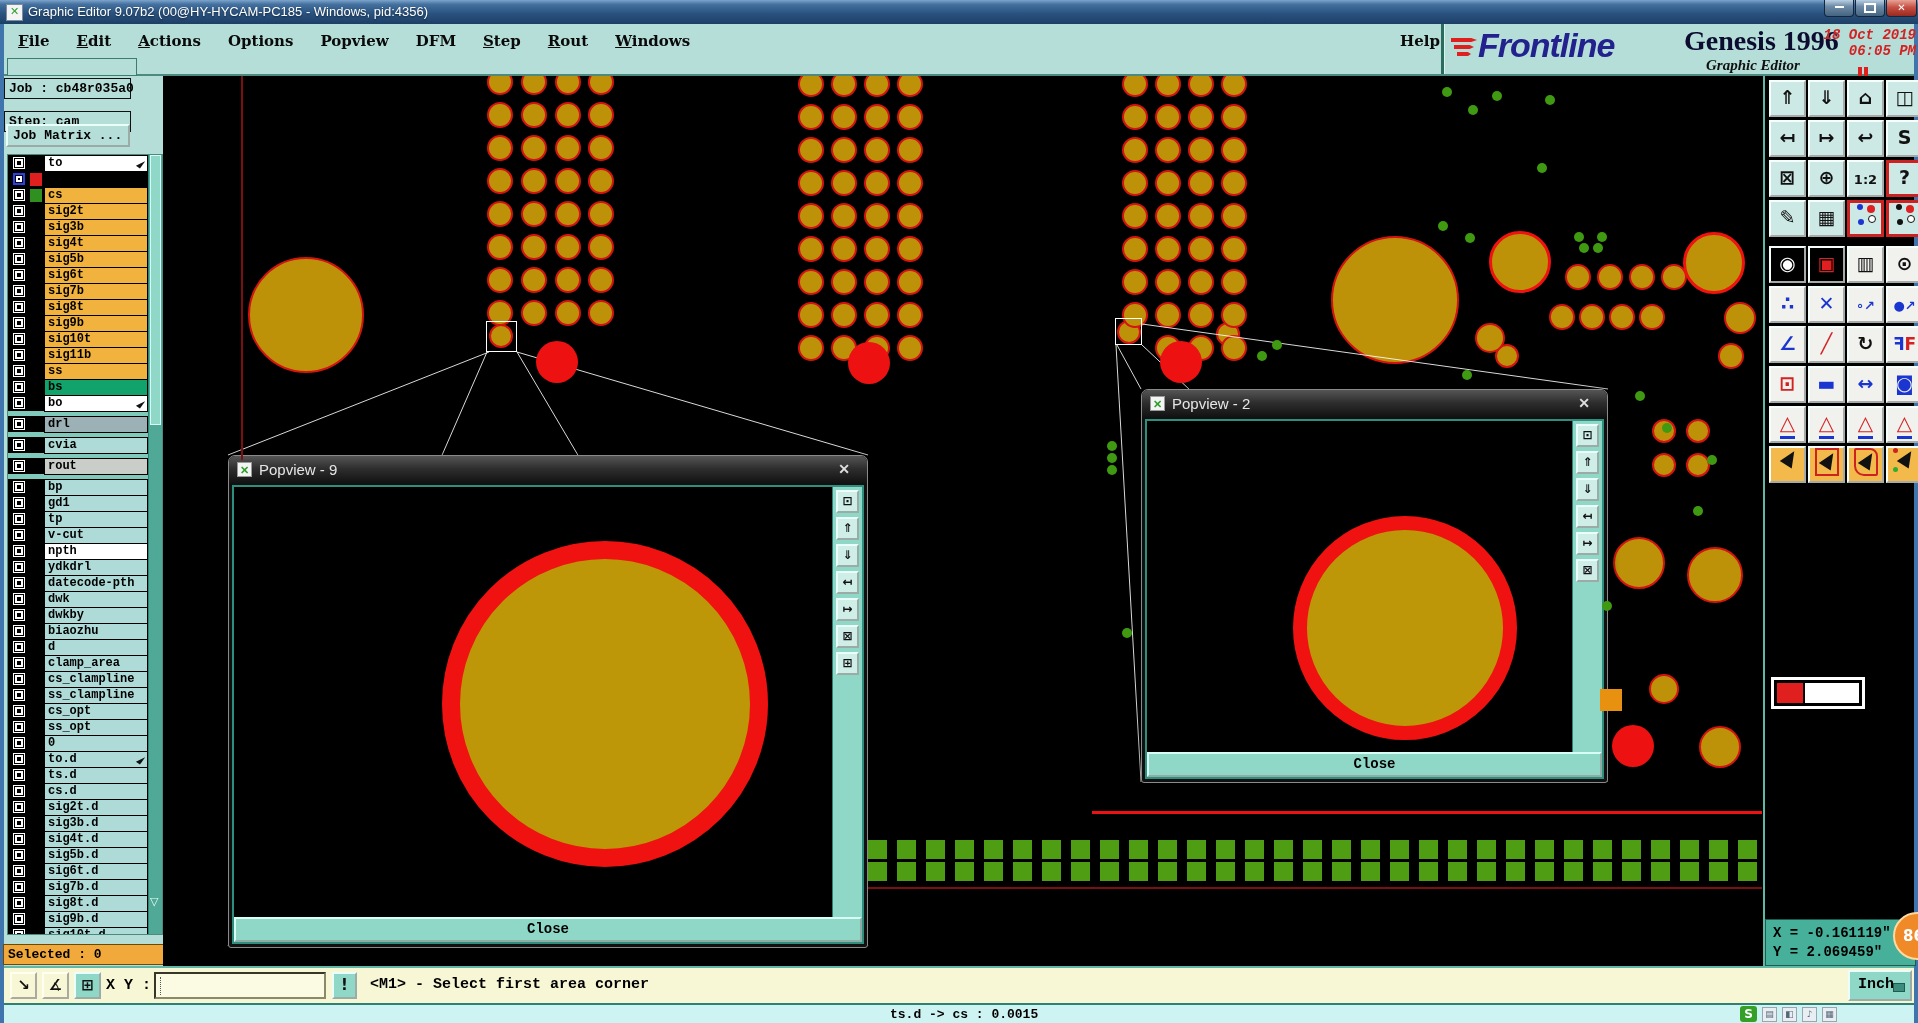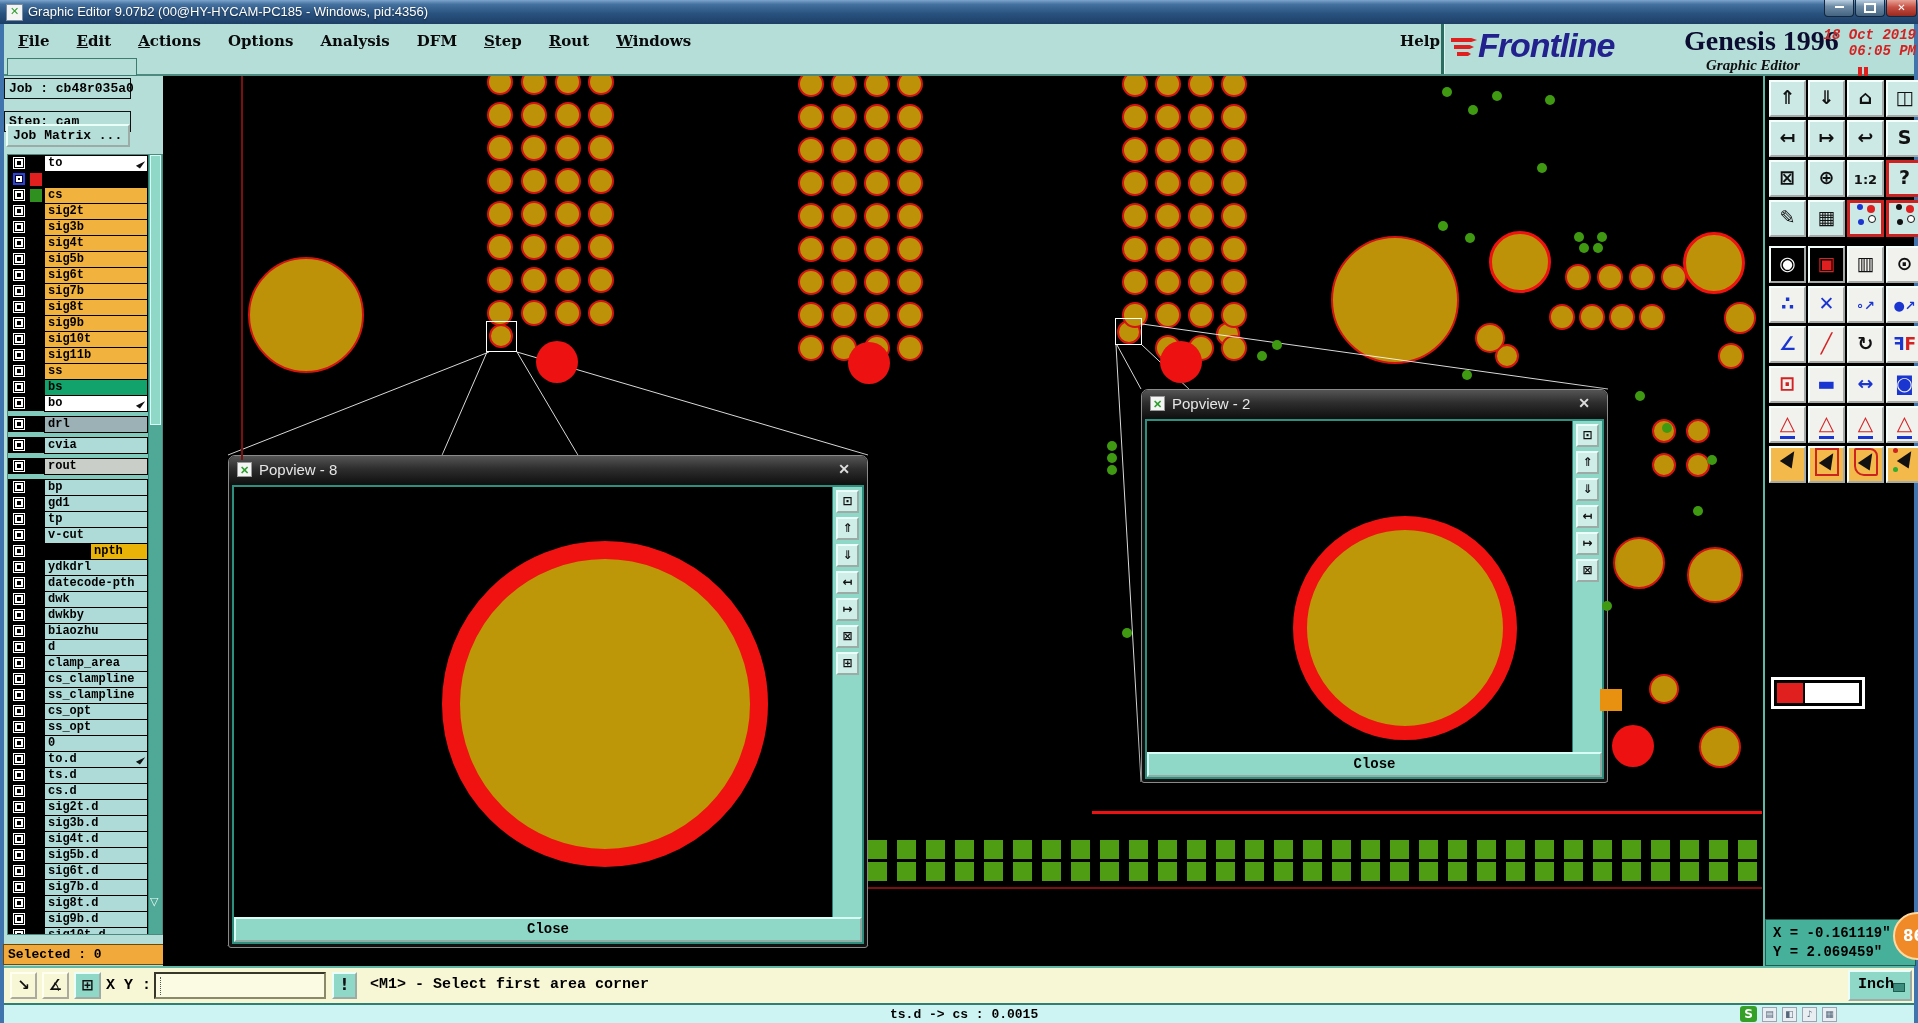--- a/index.html
+++ b/index.html
@@ -178,21 +178,21 @@
 </div>
 <div class="frame-l"></div>
 <div class="frame-r"></div>
 
 <div class="header">
   <nav class="menu" id="menu">
       <span class="mitem"><span class="u">F</span>ile</span>
       <span class="mitem"><span class="u">E</span>dit</span>
       <span class="mitem"><span class="u">A</span>ctions</span>
       <span class="mitem">Options</span>
-      <span class="mitem">Analysis</span>
+      <span class="mitem">Popview</span>
       <span class="mitem">DFM</span>
       <span class="mitem"><span class="u">S</span>tep</span>
       <span class="mitem"><span class="u">R</span>out</span>
       <span class="mitem"><span class="u">W</span>indows</span>
     </nav>
   <span class="mitem help">Help</span>
   <div class="hdiv"></div>
   <div class="stripes">
     <i style="top:0;width:26px;"></i>
       <i style="top:7px;width:20px;left:3px;"></i>
@@ -427,21 +427,21 @@
           <div class="chip" style="background: transparent;"></div>
           <div class="llab" style="background: rgb(174, 219, 216);">
             <span>v-cut</span>
           </div>
         </div>
         <div class="lrow">
           <div class="cbw">
             <div class="cb"></div>
           </div>
           <div class="chip" style="background: transparent;"></div>
-          <div class="llab" style="background: #eab308; margin-left: 46px;">
+          <div class="llab" style="background: #ffffff;">
             <span>npth</span>
           </div>
         </div>
         <div class="lrow">
           <div class="cbw">
             <div class="cb"></div>
           </div>
           <div class="chip" style="background: transparent;"></div>
           <div class="llab" style="background: rgb(174, 219, 216);">
             <span>ydkdrl</span>
@@ -804,21 +804,21 @@
       <line x1="954" y1="269" x2="978" y2="313" stroke="#ffffff" stroke-width="1" opacity="0.85"></line>
       <line x1="979" y1="248" x2="1445" y2="313" stroke="#ffffff" stroke-width="1" opacity="0.85"></line>
       <line x1="953" y1="269" x2="978" y2="706" stroke="#ffffff" stroke-width="1" opacity="0.85"></line>
       <line x1="979" y1="269" x2="1445" y2="706" stroke="#ffffff" stroke-width="1" opacity="0.85"></line>
     </svg>
     <div class="srcrect" style="left: 323px; top: 245px; width: 31px; height: 31px;"></div>
     <div class="srcrect" style="left: 952px; top: 242px; width: 27px; height: 27px;"></div>
     <div class="pv pv1">
     <div class="pvtitle">
       <span class="pvico">✕</span>
-      <span class="pvtname">Popview - 8</span>
+      <span class="pvtname">Popview - 9</span>
       <span class="pvx">✕</span>
     </div>
     <div class="pvmain">
       <div class="pvpad"></div>
       <div class="pvstrip" id="pv1strip">
           <div class="sico">⊡</div>
           <div class="sico">⇑</div>
           <div class="sico">⇓</div>
           <div class="sico">↤</div>
           <div class="sico">↦</div>

